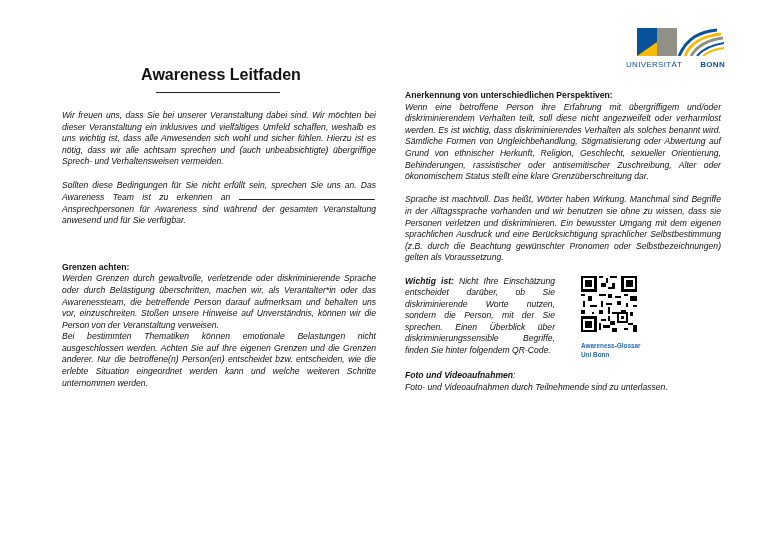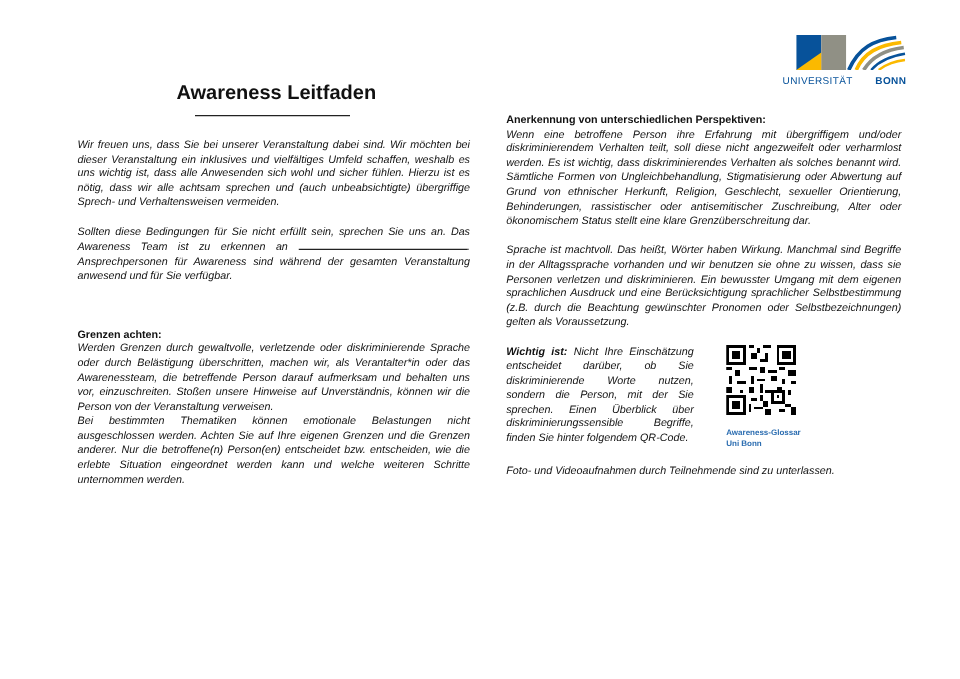--- a/index.html
+++ b/index.html
@@ -137,16 +137,17 @@
               <rect x="19" y="23" width="2" height="1"></rect>
           </g>
         </svg>
         <div class="qr-caption">
           <div>Awareness-Glossar</div>
           <div>Uni Bonn</div>
         </div>
       </div>
     </div>
     <div class="gap"></div>
+    <p class="p"><strong>Foto und Videoaufnahmen</strong><span>:</span></p>
     <p class="p">Foto- und Videoaufnahmen durch Teilnehmende sind zu unterlassen.</p>
   </div>
 
 </div>
 
 </body></html>

